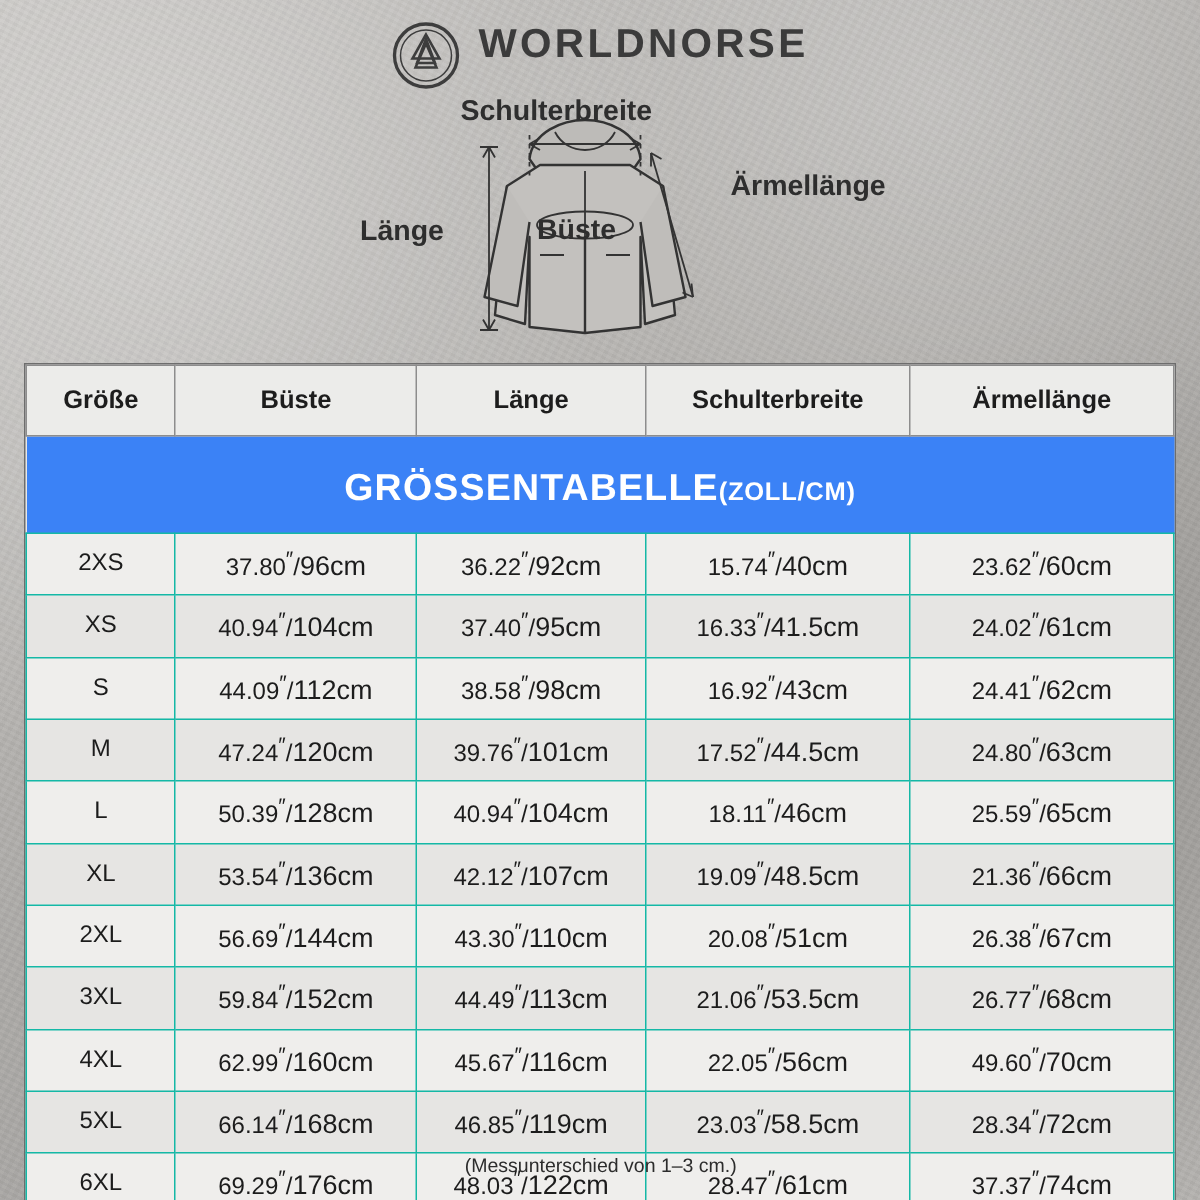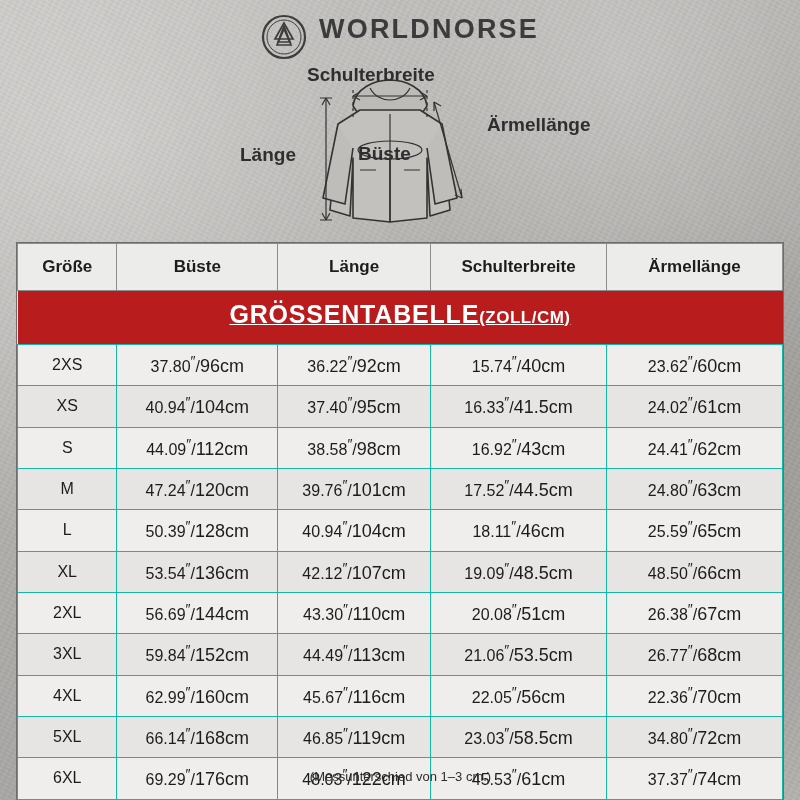--- a/index.html
+++ b/index.html
@@ -68,26 +68,25 @@
   .table-wrap {
     position: absolute;
     left: 16px; right: 16px;
     top: 242px;
     border: 1px solid #6d6d6d;
     background: #e8e7e5;
     z-index: 3;
   }
   table { border-collapse: collapse; width: 100%; }
   .title-row td {
-    background: #b91c1c;
+    background: #3b82f6;
     color: #ffffff;
     text-align: center;
-    padding: 9px 0 15px;
+    padding: 20px 0 15px;
     border: none;
-    text-decoration: underline;
   }
   .title-text { font-size: 25px; font-weight: bold; letter-spacing: .8px; }
   .title-text .unit { font-size: 17px; letter-spacing: .5px; }
 
   thead.head th {
     background: #ececea;
     border: 1px solid #8d8d8d;
     font-size: 17px;
     font-weight: bold;
     color: #1d1d1d;
@@ -233,54 +232,54 @@
           <td><span class="inch">50.39</span><span class="prime">″</span><span class="inch">/</span><span class="cm">128cm</span></td>
           <td><span class="inch">40.94</span><span class="prime">″</span><span class="inch">/</span><span class="cm">104cm</span></td>
           <td><span class="inch">18.11</span><span class="prime">″</span><span class="inch">/</span><span class="cm">46cm</span></td>
           <td><span class="inch">25.59</span><span class="prime">″</span><span class="inch">/</span><span class="cm">65cm</span></td>
         </tr>
         <tr>
           <td class="size-cell"><span class="inch">XL</span></td>
           <td><span class="inch">53.54</span><span class="prime">″</span><span class="inch">/</span><span class="cm">136cm</span></td>
           <td><span class="inch">42.12</span><span class="prime">″</span><span class="inch">/</span><span class="cm">107cm</span></td>
           <td><span class="inch">19.09</span><span class="prime">″</span><span class="inch">/</span><span class="cm">48.5cm</span></td>
-          <td><span class="inch">48.50</span><span class="prime">″</span><span class="inch">/</span><span class="cm">66cm</span></td>
+          <td><span class="inch">21.36</span><span class="prime">″</span><span class="inch">/</span><span class="cm">66cm</span></td>
         </tr>
         <tr>
           <td class="size-cell"><span class="inch">2XL</span></td>
           <td><span class="inch">56.69</span><span class="prime">″</span><span class="inch">/</span><span class="cm">144cm</span></td>
           <td><span class="inch">43.30</span><span class="prime">″</span><span class="inch">/</span><span class="cm">110cm</span></td>
           <td><span class="inch">20.08</span><span class="prime">″</span><span class="inch">/</span><span class="cm">51cm</span></td>
           <td><span class="inch">26.38</span><span class="prime">″</span><span class="inch">/</span><span class="cm">67cm</span></td>
         </tr>
         <tr>
           <td class="size-cell"><span class="inch">3XL</span></td>
           <td><span class="inch">59.84</span><span class="prime">″</span><span class="inch">/</span><span class="cm">152cm</span></td>
           <td><span class="inch">44.49</span><span class="prime">″</span><span class="inch">/</span><span class="cm">113cm</span></td>
           <td><span class="inch">21.06</span><span class="prime">″</span><span class="inch">/</span><span class="cm">53.5cm</span></td>
           <td><span class="inch">26.77</span><span class="prime">″</span><span class="inch">/</span><span class="cm">68cm</span></td>
         </tr>
         <tr>
           <td class="size-cell"><span class="inch">4XL</span></td>
           <td><span class="inch">62.99</span><span class="prime">″</span><span class="inch">/</span><span class="cm">160cm</span></td>
           <td><span class="inch">45.67</span><span class="prime">″</span><span class="inch">/</span><span class="cm">116cm</span></td>
           <td><span class="inch">22.05</span><span class="prime">″</span><span class="inch">/</span><span class="cm">56cm</span></td>
-          <td><span class="inch">22.36</span><span class="prime">″</span><span class="inch">/</span><span class="cm">70cm</span></td>
+          <td><span class="inch">49.60</span><span class="prime">″</span><span class="inch">/</span><span class="cm">70cm</span></td>
         </tr>
         <tr>
           <td class="size-cell"><span class="inch">5XL</span></td>
           <td><span class="inch">66.14</span><span class="prime">″</span><span class="inch">/</span><span class="cm">168cm</span></td>
           <td><span class="inch">46.85</span><span class="prime">″</span><span class="inch">/</span><span class="cm">119cm</span></td>
           <td><span class="inch">23.03</span><span class="prime">″</span><span class="inch">/</span><span class="cm">58.5cm</span></td>
-          <td><span class="inch">34.80</span><span class="prime">″</span><span class="inch">/</span><span class="cm">72cm</span></td>
+          <td><span class="inch">28.34</span><span class="prime">″</span><span class="inch">/</span><span class="cm">72cm</span></td>
         </tr>
         <tr>
           <td class="size-cell"><span class="inch">6XL</span></td>
           <td><span class="inch">69.29</span><span class="prime">″</span><span class="inch">/</span><span class="cm">176cm</span></td>
           <td><span class="inch">48.03</span><span class="prime">″</span><span class="inch">/</span><span class="cm">122cm</span></td>
-          <td><span class="inch">45.53</span><span class="prime">″</span><span class="inch">/</span><span class="cm">61cm</span></td>
+          <td><span class="inch">28.47</span><span class="prime">″</span><span class="inch">/</span><span class="cm">61cm</span></td>
           <td><span class="inch">37.37</span><span class="prime">″</span><span class="inch">/</span><span class="cm">74cm</span></td>
         </tr>
       </tbody>
   </table>
 </div>
 
 <div class="footnote">(Messunterschied von 1–3 cm.)</div>
 
 </body></html>

